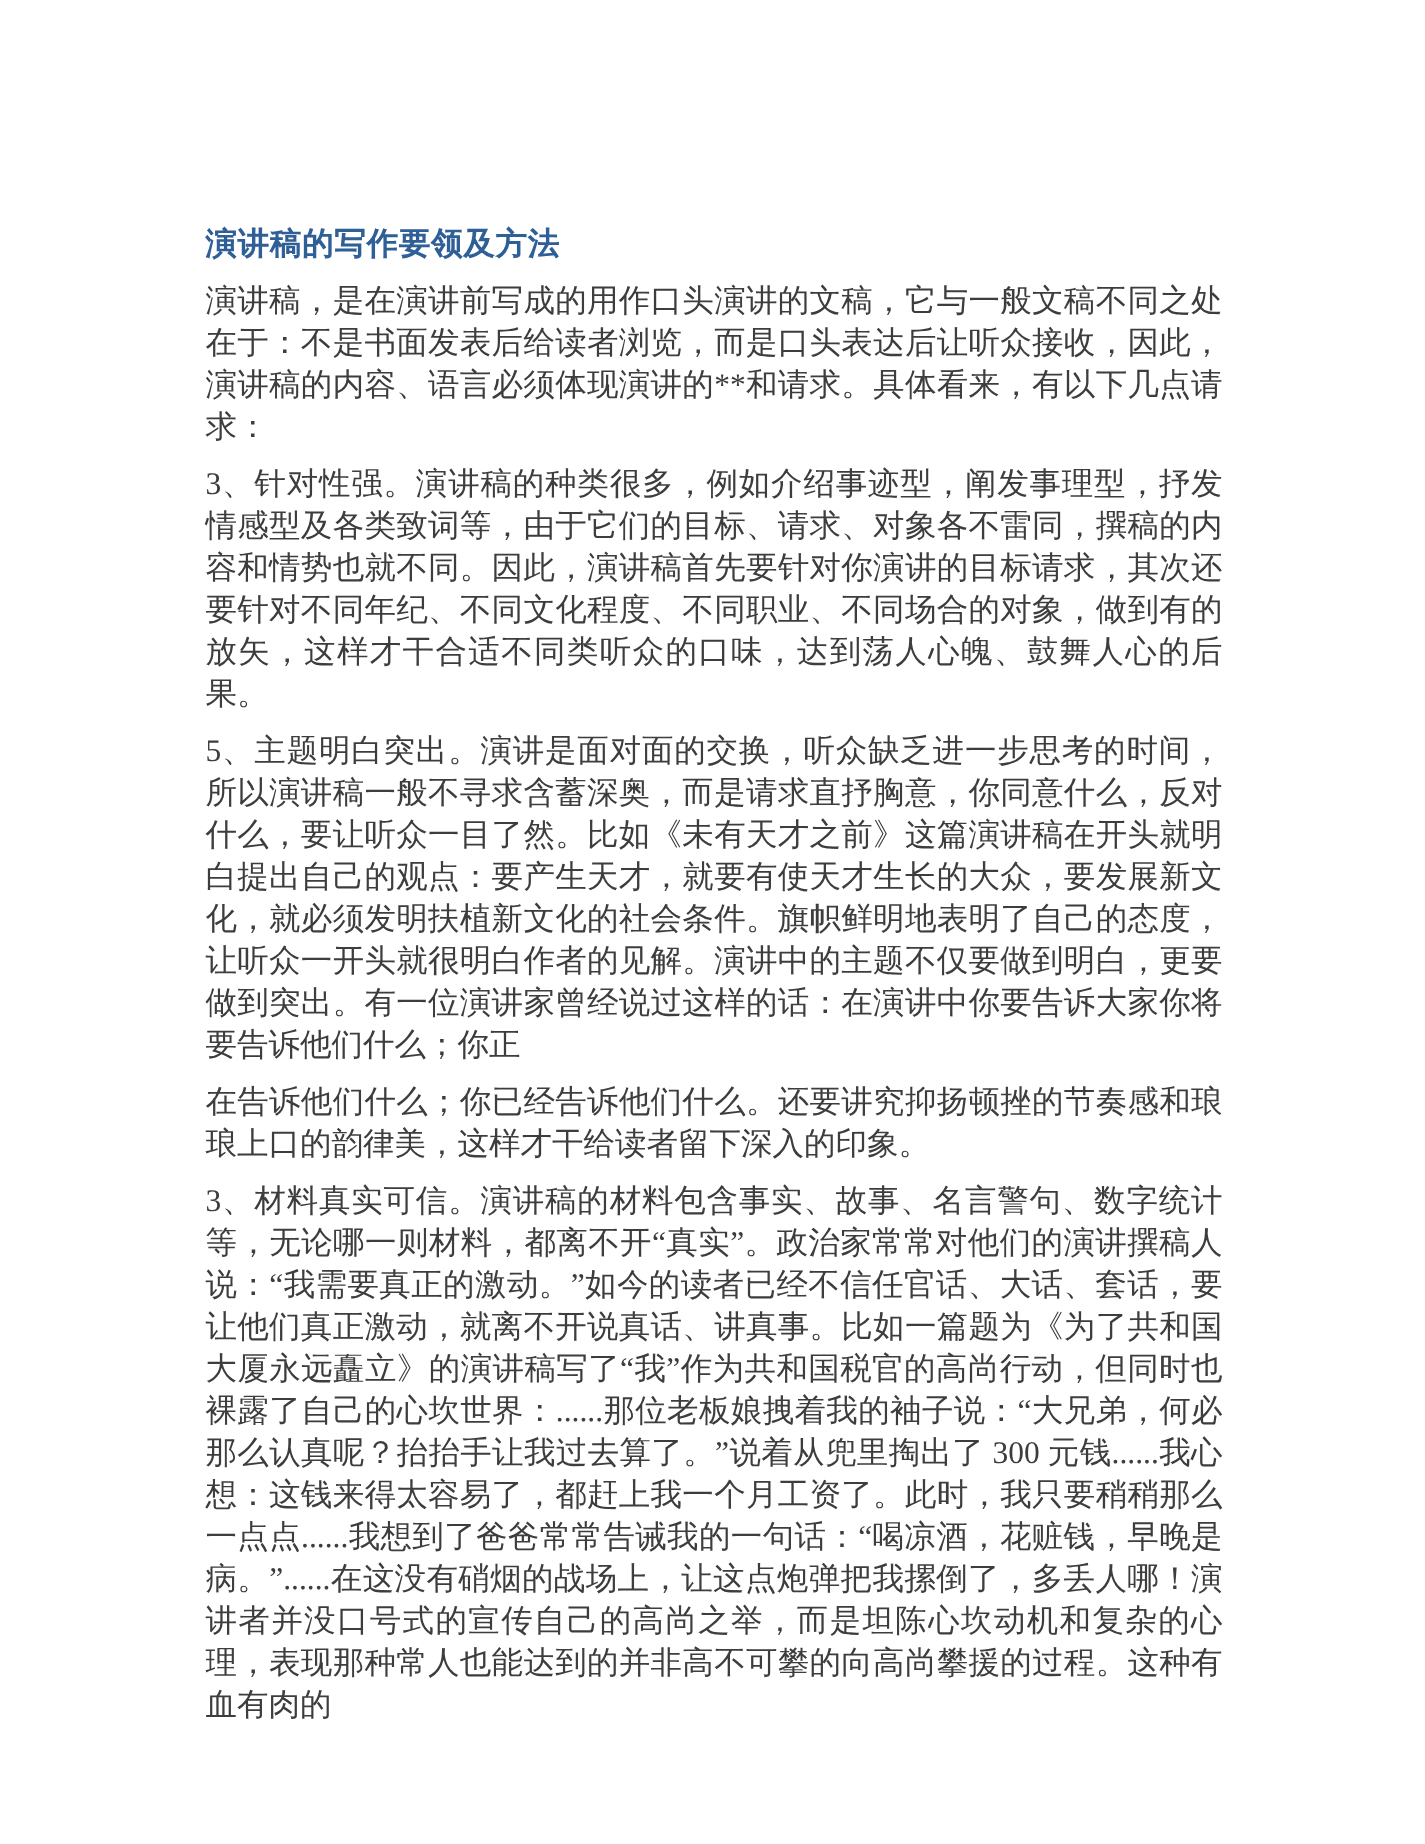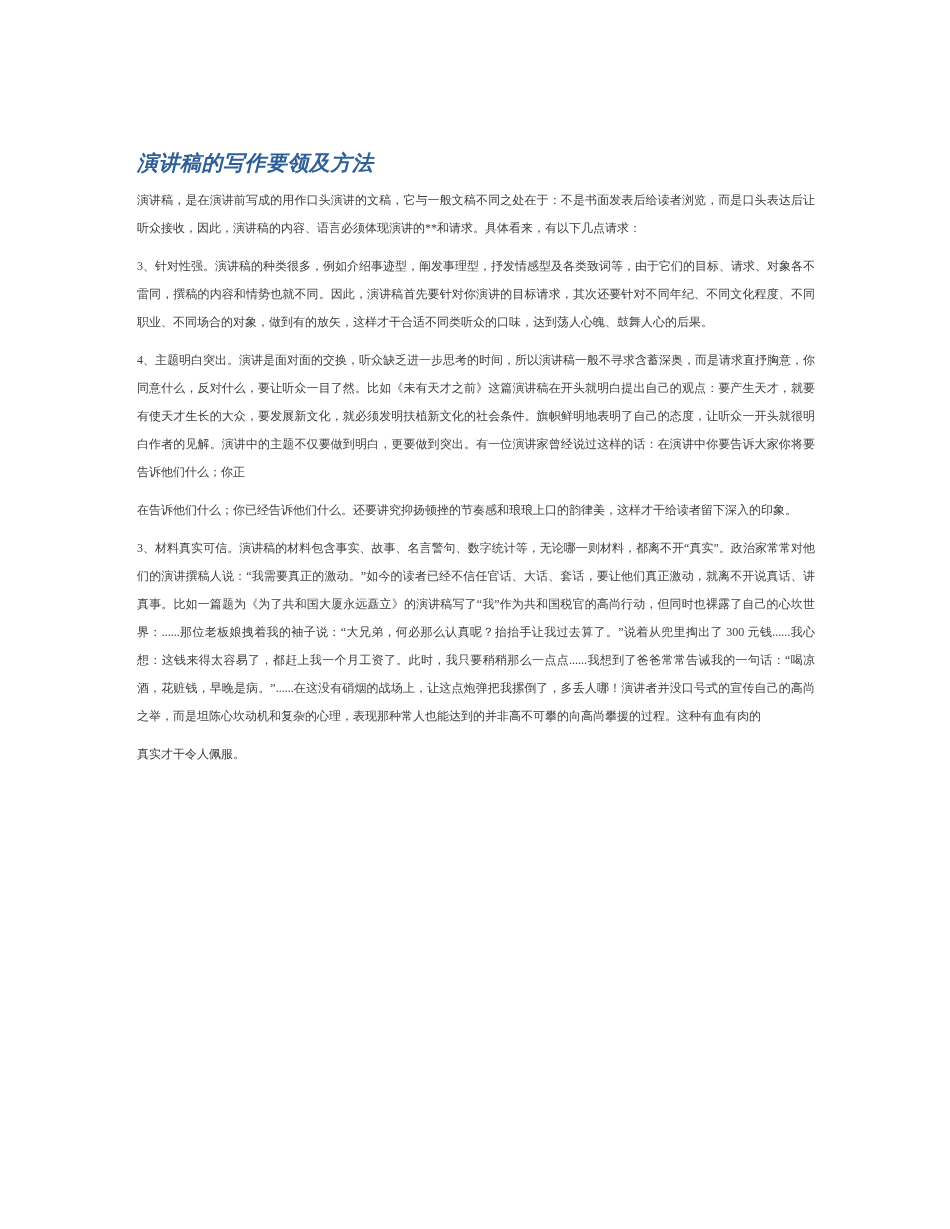--- a/index.html
+++ b/index.html
@@ -25,44 +25,42 @@
     width:678px;
   }
   .doc-title{
     margin:0 0 11px 0;
     font-family:"Liberation Sans", sans-serif;
     font-weight:bold;
     font-size:21px;
     line-height:24px;
     color:var(--title-color);
     letter-spacing:0.5px;
-    font-style:italic;
   }
   .doc-paragraph{
     margin:0 0 10px 0;
     font-family:"Liberation Serif", serif;
-    font-size:12px;
+    font-size:21px;
     line-height:28px;
     color:var(--text-color);
     text-align:justify;
     text-justify:inter-ideograph;
     word-break:break-all;
   }
 </style>
 </head>
 <body>
 
 <div class="doc-page">
   <h1 class="doc-title">演讲稿的写作要领及方法</h1>
 
   <p class="doc-paragraph">演讲稿，是在演讲前写成的用作口头演讲的文稿，它与一般文稿不同之处在于：不是书面发表后给读者浏览，而是口头表达后让听众接收，因此，演讲稿的内容、语言必须体现演讲的**和请求。具体看来，有以下几点请求：</p>
 
   <p class="doc-paragraph">3、针对性强。演讲稿的种类很多，例如介绍事迹型，阐发事理型，抒发情感型及各类致词等，由于它们的目标、请求、对象各不雷同，撰稿的内容和情势也就不同。因此，演讲稿首先要针对你演讲的目标请求，其次还要针对不同年纪、不同文化程度、不同职业、不同场合的对象，做到有的放矢，这样才干合适不同类听众的口味，达到荡人心魄、鼓舞人心的后果。</p>
 
-  <p class="doc-paragraph">4、主题明白突出。演讲是面对面的交换，听众缺乏进一步思考的时间，所以演讲稿一般不寻求含蓄深奥，而是请求直抒胸意，你同意什么，反对什么，要让听众一目了然。比如《未有天才之前》这篇演讲稿在开头就明白提出自己的观点：要产生天才，就要有使天才生长的大众，要发展新文化，就必须发明扶植新文化的社会条件。旗帜鲜明地表明了自己的态度，让听众一开头就很明白作者的见解。演讲中的主题不仅要做到明白，更要做到突出。有一位演讲家曾经说过这样的话：在演讲中你要告诉大家你将要告诉他们什么；你正</p>
+  <p class="doc-paragraph">5、主题明白突出。演讲是面对面的交换，听众缺乏进一步思考的时间，所以演讲稿一般不寻求含蓄深奥，而是请求直抒胸意，你同意什么，反对什么，要让听众一目了然。比如《未有天才之前》这篇演讲稿在开头就明白提出自己的观点：要产生天才，就要有使天才生长的大众，要发展新文化，就必须发明扶植新文化的社会条件。旗帜鲜明地表明了自己的态度，让听众一开头就很明白作者的见解。演讲中的主题不仅要做到明白，更要做到突出。有一位演讲家曾经说过这样的话：在演讲中你要告诉大家你将要告诉他们什么；你正</p>
 
   <p class="doc-paragraph">在告诉他们什么；你已经告诉他们什么。还要讲究抑扬顿挫的节奏感和琅琅上口的韵律美，这样才干给读者留下深入的印象。</p>
 
   <p class="doc-paragraph">3、材料真实可信。演讲稿的材料包含事实、故事、名言警句、数字统计等，无论哪一则材料，都离不开“真实”。政治家常常对他们的演讲撰稿人说：“我需要真正的激动。”如今的读者已经不信任官话、大话、套话，要让他们真正激动，就离不开说真话、讲真事。比如一篇题为《为了共和国大厦永远矗立》的演讲稿写了“我”作为共和国税官的高尚行动，但同时也裸露了自己的心坎世界：......那位老板娘拽着我的袖子说：“大兄弟，何必那么认真呢？抬抬手让我过去算了。”说着从兜里掏出了 300 元钱......我心想：这钱来得太容易了，都赶上我一个月工资了。此时，我只要稍稍那么一点点......我想到了爸爸常常告诫我的一句话：“喝凉酒，花赃钱，早晚是病。”......在这没有硝烟的战场上，让这点炮弹把我摞倒了，多丢人哪！演讲者并没口号式的宣传自己的高尚之举，而是坦陈心坎动机和复杂的心理，表现那种常人也能达到的并非高不可攀的向高尚攀援的过程。这种有血有肉的</p>
 
-  <p class="doc-paragraph">真实才干令人佩服。</p>
 
 </div>
 
 </body></html>

